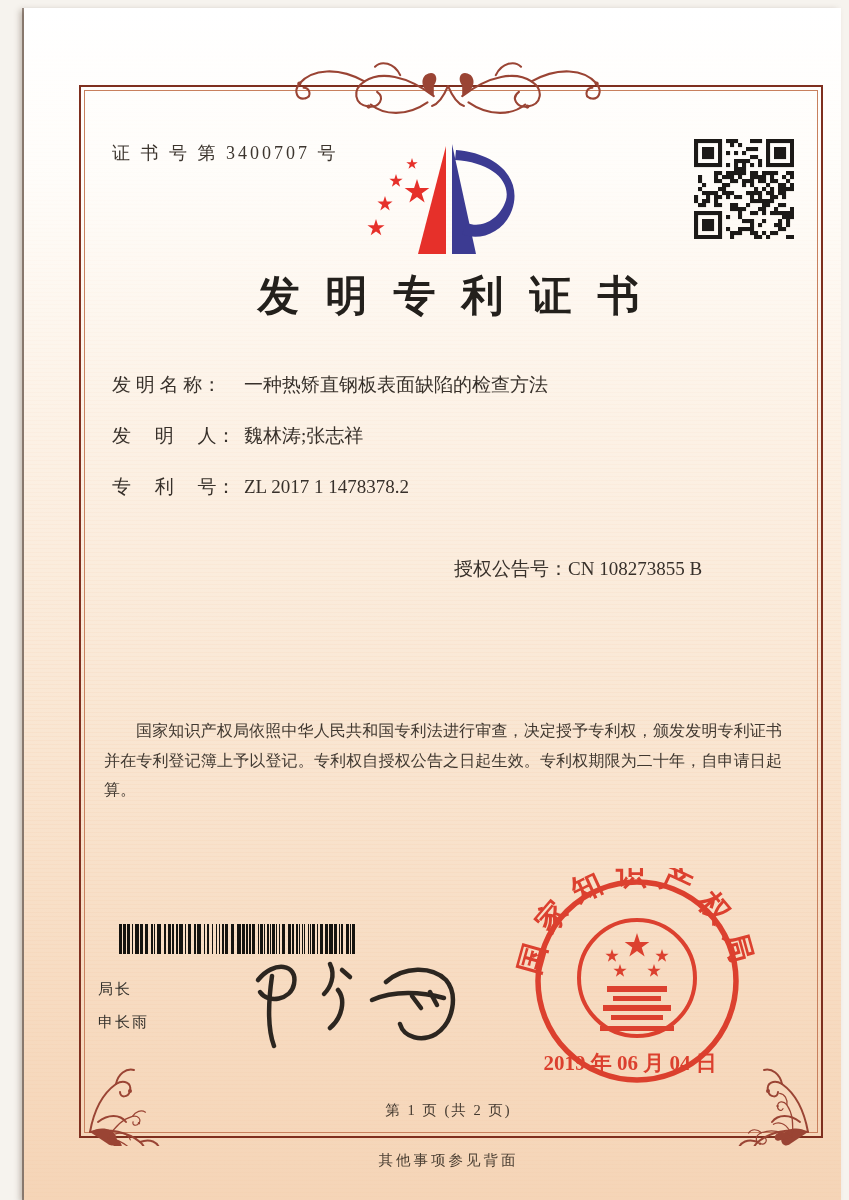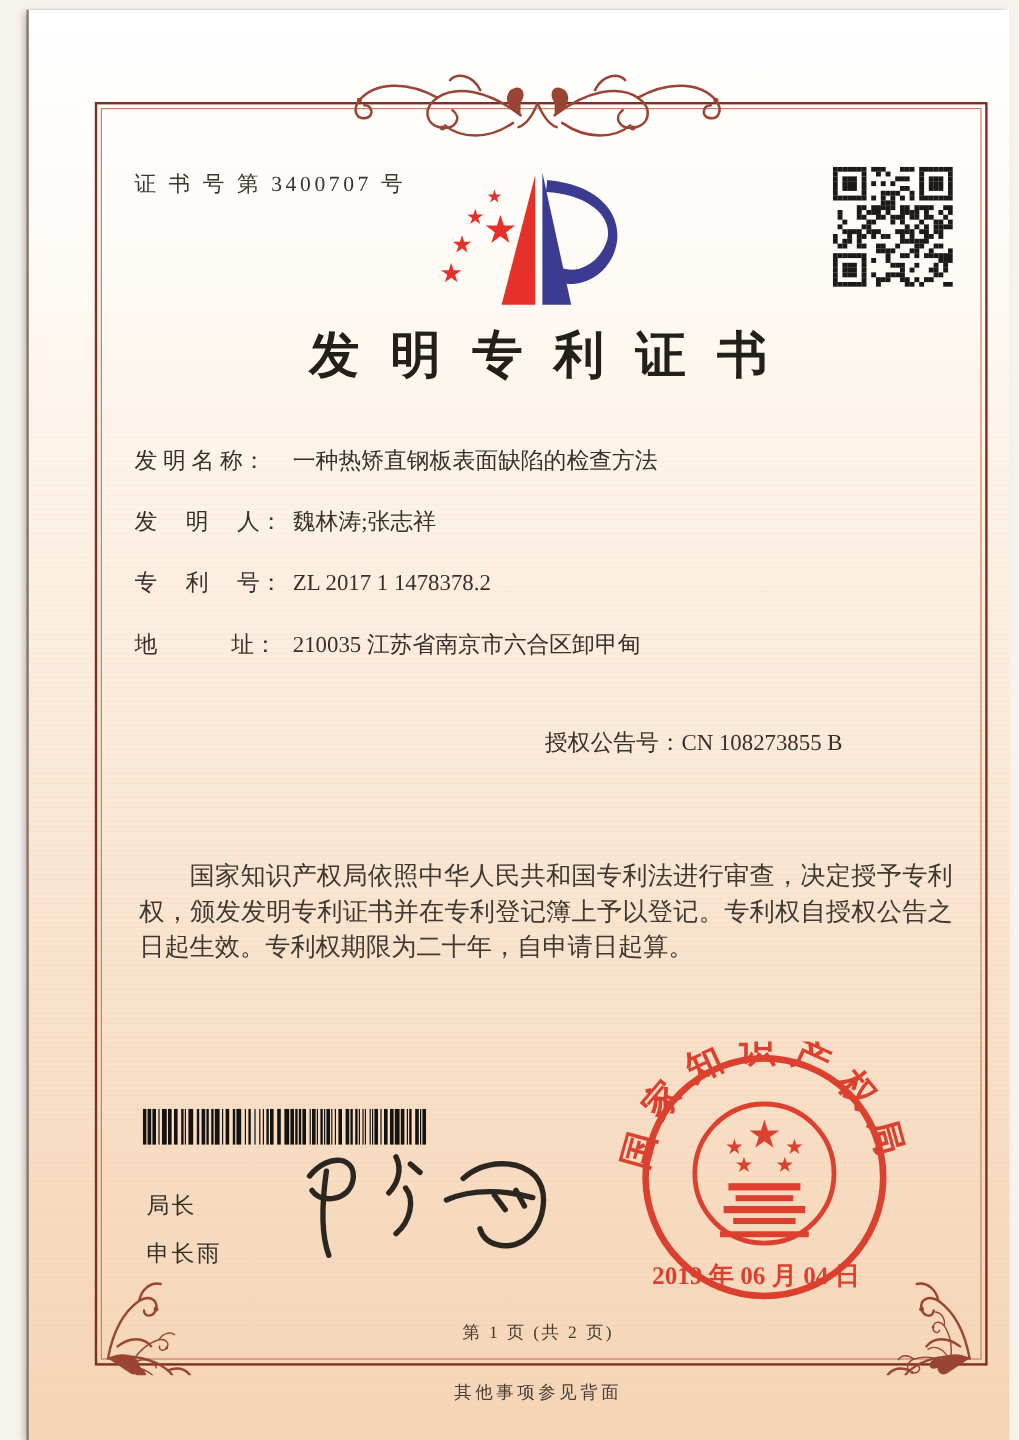--- a/index.html
+++ b/index.html
@@ -42,27 +42,27 @@
     position:absolute;left:0;top:260px;width:849px;text-align:center;
     font-size:42px;font-weight:700;color:#23201c;
     letter-spacing:26px;text-indent:26px;white-space:nowrap;
   }
   .fields{position:absolute;left:88px;top:362px;width:680px;font-size:19px;color:#37302a;}
   .field-row{height:51px;line-height:29px;white-space:nowrap;}
   .field-label{display:inline-block;min-width:132px;}
   .grant-row{position:relative;height:51px;line-height:29px;white-space:nowrap;}
   .grant-second{position:absolute;left:342px;top:0;margin-top:31px;}
   .paragraphs{
-    position:absolute;left:92px;top:708px;width:678px;
-    font-size:21px;line-height:29.5px;color:#403830;
+    position:absolute;left:80px;top:708px;width:678px;
+    font-size:16px;line-height:29.5px;color:#403830;
     text-align:justify;
   }
   .paragraphs p{margin:0;text-indent:2em;}
   .barcode{position:absolute;left:95px;top:916px;width:236px;height:30px;}
-  .signer{position:absolute;left:98px;top:972px;font-size:19px;color:#33302b;letter-spacing:2px;margin-top:12px;}
+  .signer{position:absolute;left:74px;top:972px;font-size:15px;color:#33302b;letter-spacing:2px;}
   .signer div{margin-bottom:14px;}
   .signature{position:absolute;left:210px;top:938px;}
   .seal{position:absolute;left:488px;top:860px;opacity:.93;}
   .page-info{
     position:absolute;left:0;top:1093px;width:849px;text-align:center;
     font-size:14.5px;color:#43392f;letter-spacing:2px;
   }
   .back-note{
     position:absolute;left:0;top:1143px;width:849px;text-align:center;
     font-size:14.5px;color:#4a3e32;letter-spacing:3px;
@@ -432,23 +432,20 @@
   <div class="fields">
     <div class="field-row">
       <span class="field-label">发 明 名 称：</span><span>一种热矫直钢板表面缺陷的检查方法</span>
     </div>
     <div class="field-row">
       <span class="field-label">发　 明　 人：</span><span>魏林涛;张志祥</span>
     </div>
     <div class="field-row">
       <span class="field-label">专　 利　 号：</span><span>ZL 2017 1 1478378.2</span>
     </div>
-    <div class="field-row">
-      <span class="field-label">地　　　 址：</span><span>210035 江苏省南京市六合区卸甲甸</span>
-    </div>
     <div class="grant-row">
       <span class="grant-second"><span>授权公告号：</span><span>CN 108273855 B</span></span>
     </div>
   </div>
 
   <div class="paragraphs">
     <p>国家知识产权局依照中华人民共和国专利法进行审查，决定授予专利权，颁发发明专利证书并在专利登记簿上予以登记。专利权自授权公告之日起生效。专利权期限为二十年，自申请日起算。</p>
   </div>
 
   <svg class="barcode" id="barcode-svg" viewBox="0 0 236 30" preserveAspectRatio="none">

